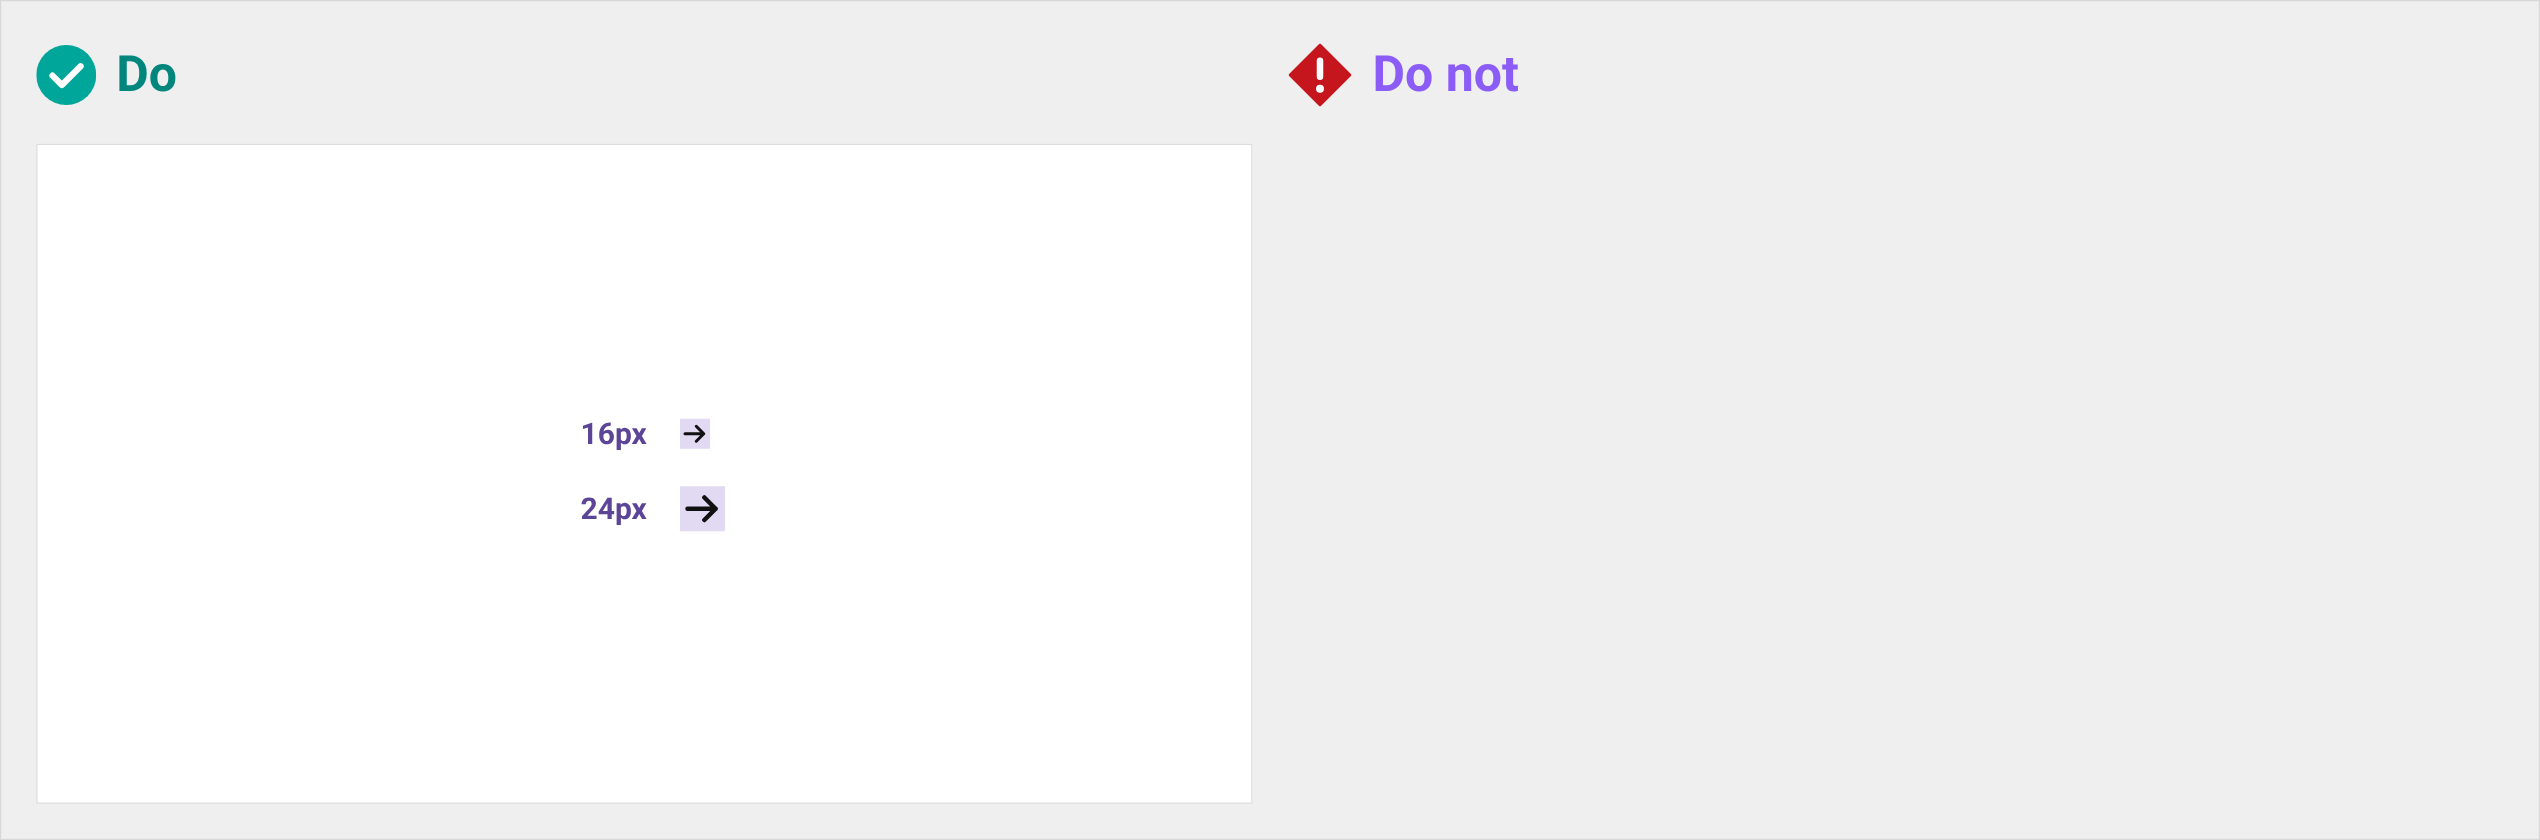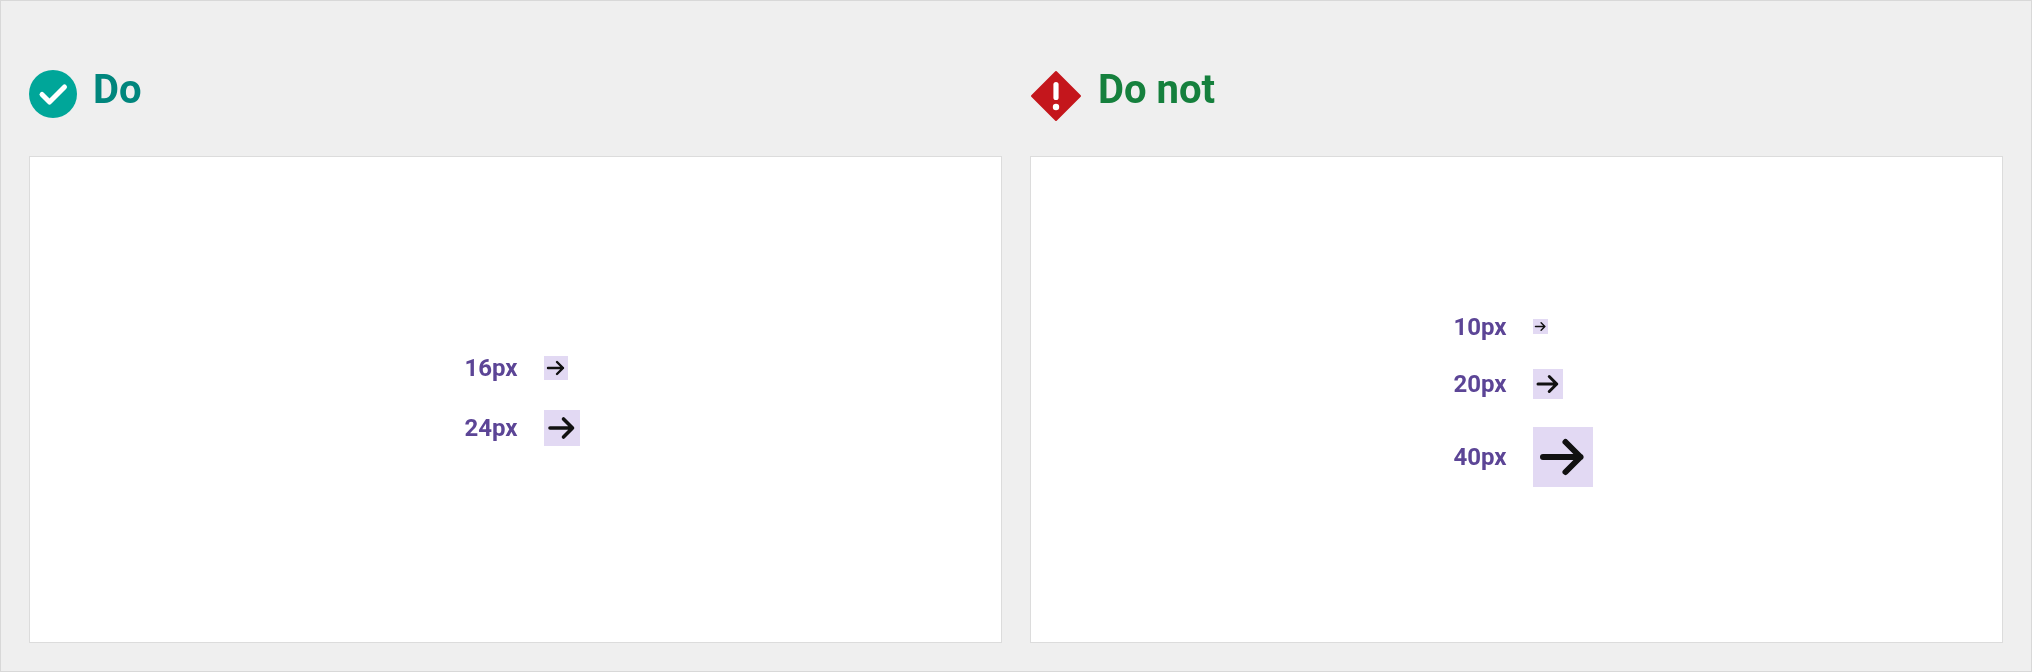--- a/index.html
+++ b/index.html
@@ -17,32 +17,32 @@
     display: flex;
     gap: 28px;
   }
   .col {
     flex: 1 1 0;
     display: flex;
     flex-direction: column;
   }
   .header {
     display: flex;
+    align-items: center;
     gap: 16px;
     height: 62px;
     margin-bottom: 24px;
-    margin-top: 41px;
   }
   .header-title {
     font-size: 40px;
     font-weight: 700;
     line-height: 1;
   }
   .do-title { color: #00867d; }
-  .donot-title { color: #15803d; }
+  .donot-title { color: #8b5cf6; }
   .badge svg { display: block; }
   .panel {
     flex: 1 1 auto;
     background: #fff;
     border: 1px solid #dcdcdc;
     display: flex;
     align-items: center;
     justify-content: center;
   }
   .list {
@@ -116,47 +116,15 @@
     <div class="header">
       <span class="badge">
         <svg width="52" height="52" viewBox="0 0 52 52">
           <path d="M26 2 L50 26 L26 50 L2 26 Z" fill="#c4161c" stroke="#c4161c" stroke-linejoin="round" stroke-width="2"></path>
           <rect x="23.4" y="12" width="5.2" height="18" rx="2.6" fill="#fff"></rect>
           <circle cx="26" cy="37" r="3.2" fill="#fff"></circle>
         </svg>
       </span>
       <span class="header-title donot-title">Do not</span>
     </div>
-    <div class="panel">
-      <div class="list">
-
-        <div class="row">
-          <span class="size-label">10px</span>
-          <span class="icon-box" style="width:15px;height:15px">
-            <svg viewBox="0 0 24 24" width="15" height="15">
-                <path d="M4 12 H19 M13 6 L19 12 L13 18" fill="none" stroke="#111" stroke-width="2.4" stroke-linecap="round" stroke-linejoin="round"></path>
-              </svg>
-          </span>
-        </div>
-
-        <div class="row">
-          <span class="size-label">20px</span>
-          <span class="icon-box" style="width:30px;height:30px">
-            <svg viewBox="0 0 24 24" width="30" height="30">
-                <path d="M4 12 H19 M13 6 L19 12 L13 18" fill="none" stroke="#111" stroke-width="2.4" stroke-linecap="round" stroke-linejoin="round"></path>
-              </svg>
-          </span>
-        </div>
-
-        <div class="row">
-          <span class="size-label">40px</span>
-          <span class="icon-box" style="width:60px;height:60px">
-            <svg viewBox="0 0 24 24" width="60" height="60">
-                <path d="M4 12 H19 M13 6 L19 12 L13 18" fill="none" stroke="#111" stroke-width="2.4" stroke-linecap="round" stroke-linejoin="round"></path>
-              </svg>
-          </span>
-        </div>
-
-      </div>
-    </div>
   </div>
 
 </div>
 
 </body></html>

